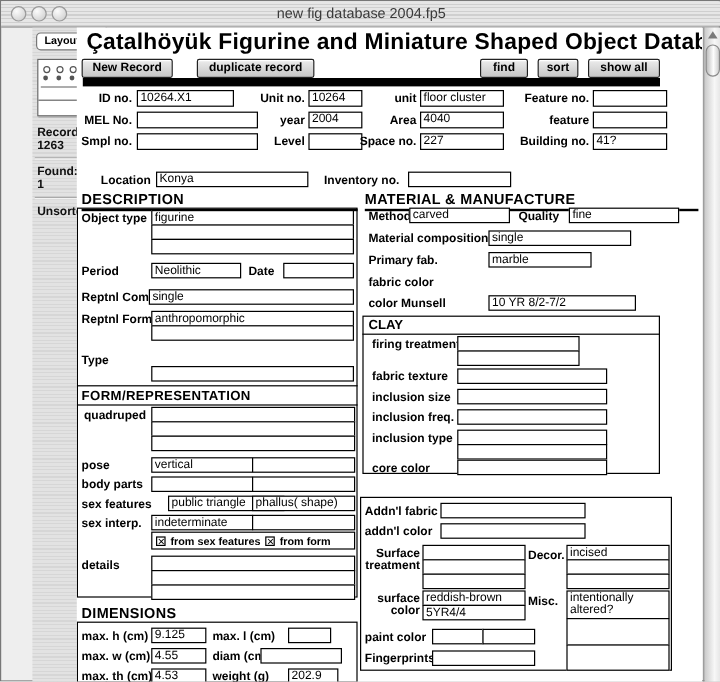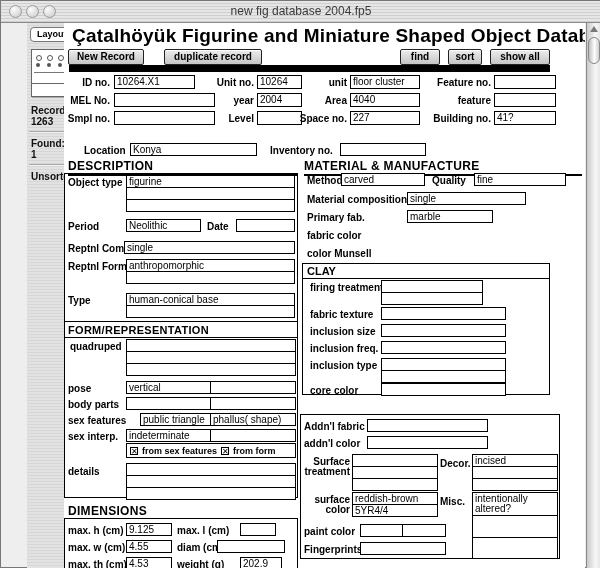--- a/index.html
+++ b/index.html
@@ -183,21 +183,20 @@
     <div class="fld" style="left:172px;top:196px;width:59px"></div>
 
     <div class="lbl" style="left:4px;top:221px">Reptnl Comp.</div>
     <div class="fld" style="left:60px;top:218px;width:171px">single</div>
 
     <div class="lbl" style="left:4px;top:239px">Reptnl Form</div>
     <div class="fld" style="left:62px;top:236px;width:169px">anthropomorphic</div>
     <div class="fld" style="left:62px;top:248px;width:169px"></div>
 
     <div class="lbl" style="left:4px;top:273px">Type</div>
-    <div class="fld" style="left:62px;top:270px;width:169px">human-conical base</div>
     <div class="fld" style="left:62px;top:282px;width:169px"></div>
 
     <div class="sechdr" style="left:0;top:298px;width:234px">FORM/REPRESENTATION</div>
 
     <div class="lbl" style="left:6px;top:319px">quadruped</div>
     <div class="fld" style="left:62px;top:316px;width:170px"></div>
     <div class="fld" style="left:62px;top:328px;width:170px"></div>
     <div class="fld" style="left:62px;top:340px;width:170px"></div>
 
     <div class="lbl" style="left:4px;top:361px">pose</div>
@@ -255,20 +254,21 @@
 
     <div class="lbl" style="left:243px;top:172px">Material composition</div>
     <div class="fld" style="left:343px;top:169px;width:119px">single</div>
 
     <div class="lbl" style="left:243px;top:190px">Primary fab.</div>
     <div class="fld" style="left:343px;top:187px;width:86px">marble</div>
 
     <div class="lbl" style="left:243px;top:208px">fabric color</div>
 
     <div class="lbl" style="left:243px;top:226px">color Munsell</div>
+    <div class="fld" style="left:343px;top:223px;width:123px">10 YR 8/2-7/2</div>
 
     <div class="box" style="left:238px;top:240px;width:248px;height:132px"></div>
     <div class="lbl" style="left:243px;top:243px;font-size:11px">CLAY</div>
     <div class="hline" style="left:238px;top:255px;width:248px"></div>
 
     <div class="lbl" style="left:246px;top:260px">firing treatment</div>
     <div class="fld" style="left:317px;top:257px;width:102px"></div>
     <div class="fld" style="left:317px;top:269px;width:102px"></div>
 
     <div class="lbl" style="left:246px;top:287px">fabric texture</div>

